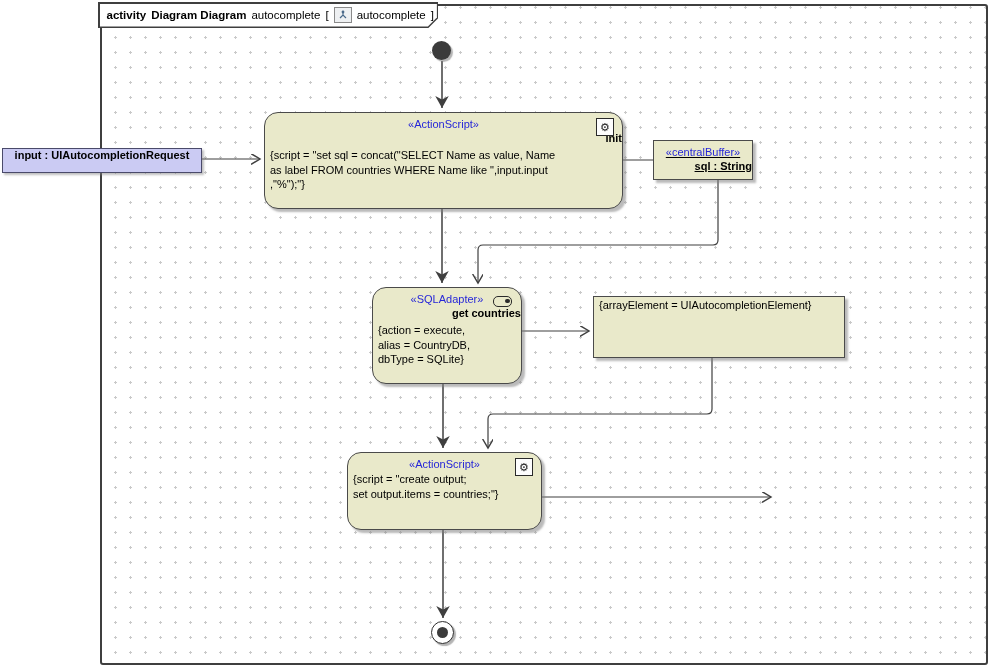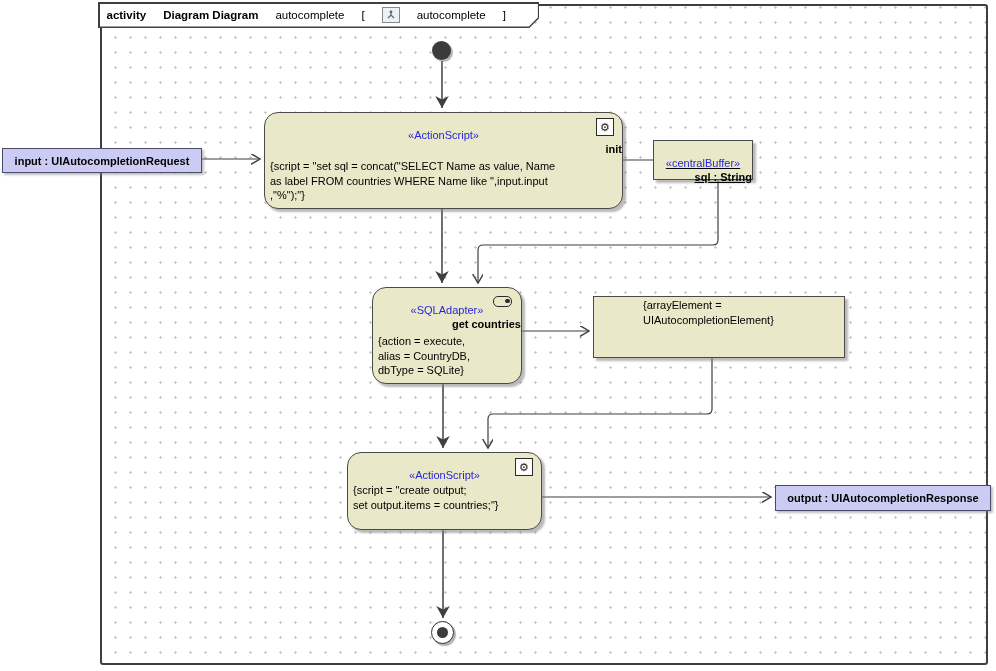--- a/index.html
+++ b/index.html
@@ -5,36 +5,36 @@
   html,body{margin:0;padding:0;background:#fff;}
   .canvas{position:relative;width:996px;height:671px;background:#ffffff;
           font-family:"Liberation Sans",sans-serif;overflow:hidden;}
   .frame{position:absolute;left:100px;top:4px;width:884px;height:657px;
          border:2px solid #3f3f3f;border-radius:3px;background:#fff;
          background-image:radial-gradient(circle,#c9c9c9 1.1px,transparent 1.3px);
          background-size:15px 15px;background-position:6px 9px;}
   .frame-label{position:absolute;left:-2px;top:-2px;background:#3f3f3f;
          clip-path:polygon(0 0,100% 0,100% calc(100% - 10px),calc(100% - 10px) 100%,0 100%);
          padding:1.5px;}
-  .frame-label-inner{background:#ffffff;display:flex;align-items:center;gap:17px;
+  .frame-label-inner{background:#ffffff;display:flex;align-items:center;gap:5px;
          clip-path:polygon(0 0,100% 0,100% calc(100% - 9px),calc(100% - 9px) 100%,0 100%);
-         padding:3px 32px 4px 7px;font-size:11.5px;white-space:nowrap;}
+         padding:3px 3px 4px 7px;font-size:11.5px;white-space:nowrap;}
   .fl-bold{font-weight:bold;}
   .mini-icon{width:16px;height:14px;border:1px solid #8a8a8a;background:#eef0f2;
          display:inline-flex;align-items:center;justify-content:center;}
   .node{position:absolute;background:#e9e9ca;border:1.3px solid #4a4a4a;
         box-shadow:3px 3px 2px rgba(130,130,130,.55);font-size:11px;color:#000;}
   .rounded{border-radius:14px;}
-  .stereo{color:#2626d8;text-align:center;padding-top:15px;line-height:14px;}
+  .stereo{color:#2626d8;text-align:center;padding-top:4px;line-height:14px;}
   .nname{font-weight:bold;text-align:right;line-height:15px;padding-bottom:1px;}
   .nbody{white-space:pre-line;line-height:14.5px;padding:1px 3px 2px 5px;}
-  .nbody.centered{text-align:left;margin-left:44px;}
+  .nbody.centered{text-align:left;}
   .obj{position:absolute;background:#cbcbf3;border:1.3px solid #4a4a6a;
        box-shadow:2px 2px 2px rgba(130,130,130,.5);font-size:11px;font-weight:bold;
-       display:flex;align-items:center;justify-content:center;color:#000;}
+       display:flex;align-items:flex-start;justify-content:center;color:#000;}
   .gear-box{position:absolute;width:16px;height:16px;border:1.6px solid #2a2a2a;
        background:#fdfdfd;display:flex;align-items:center;justify-content:center;
        font-size:11px;line-height:11px;color:#222;}
   .pill{position:absolute;width:17px;height:9px;border:1.3px solid #2a2a2a;border-radius:5px;background:#e9e9ca;}
   .pill-dot{position:absolute;right:1.5px;top:1.5px;width:4.5px;height:4.5px;border-radius:50%;background:#2a2a2a;}
   .initial{position:absolute;left:432px;top:41px;width:19px;height:19px;border-radius:50%;
        background:#3b3b3b;box-shadow:2px 2px 1px rgba(130,130,130,.6);}
   .final-outer{position:absolute;left:431px;top:621px;width:21px;height:21px;border-radius:50%;
        border:1.4px solid #2f2f2f;background:#fff;box-shadow:2px 2px 1px rgba(130,130,130,.6);
        display:flex;align-items:center;justify-content:center;}
@@ -120,21 +120,18 @@
   <div class="node rounded" style="left:347px;top:452px;width:193px;height:76px;">
     <div class="stereo">«ActionScript»</div>
     <div class="nbody">{script = "create output;
 set output.items = countries;"}</div>
     <div class="gear-box" style="right:8px;top:5px;">⚙</div>
   </div>
 
   <div class="obj" style="left:2px;top:148px;width:198px;height:23px;">
     <span>input : UIAutocompletionRequest</span>
   </div>
-  <div class="obj" style="left:775px;top:485px;width:214px;height:24px;">
-    <span>output : UIAutocompletionResponse</span>
-  </div>
 
   <div class="final-outer">
     <div class="final-inner"></div>
   </div>
 
 </div>
 
 </body></html>

